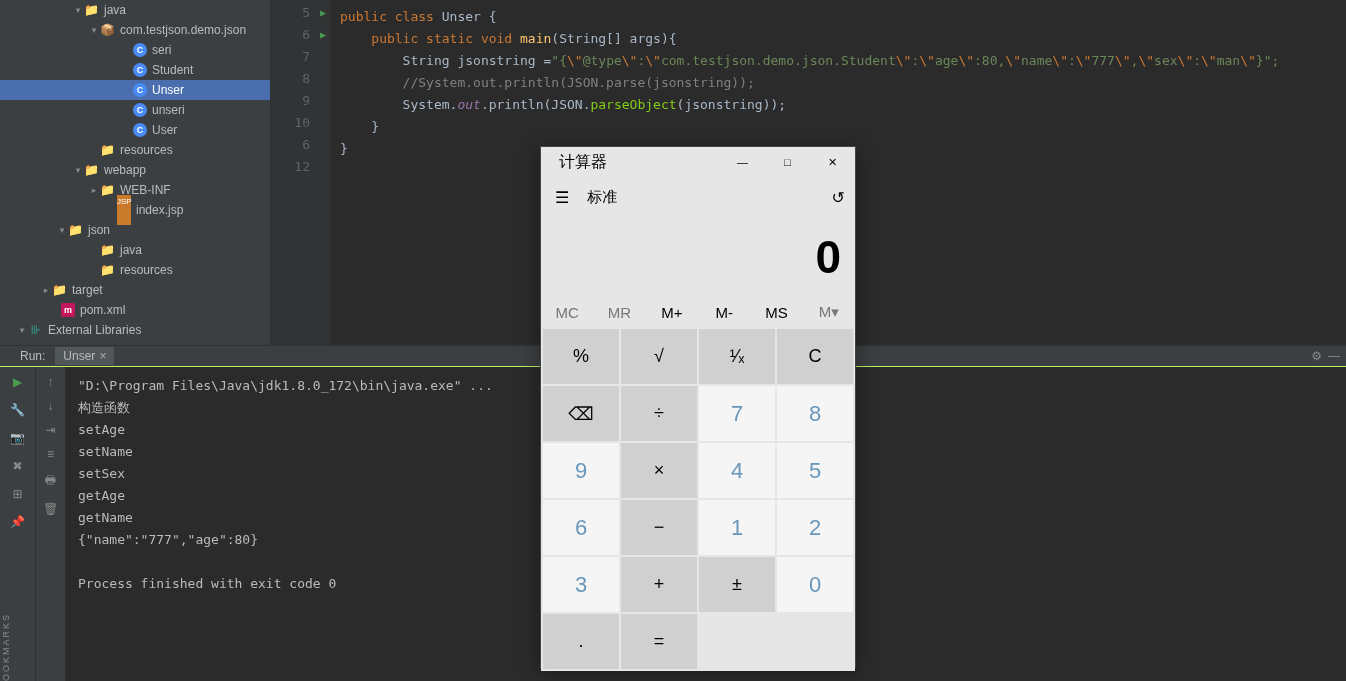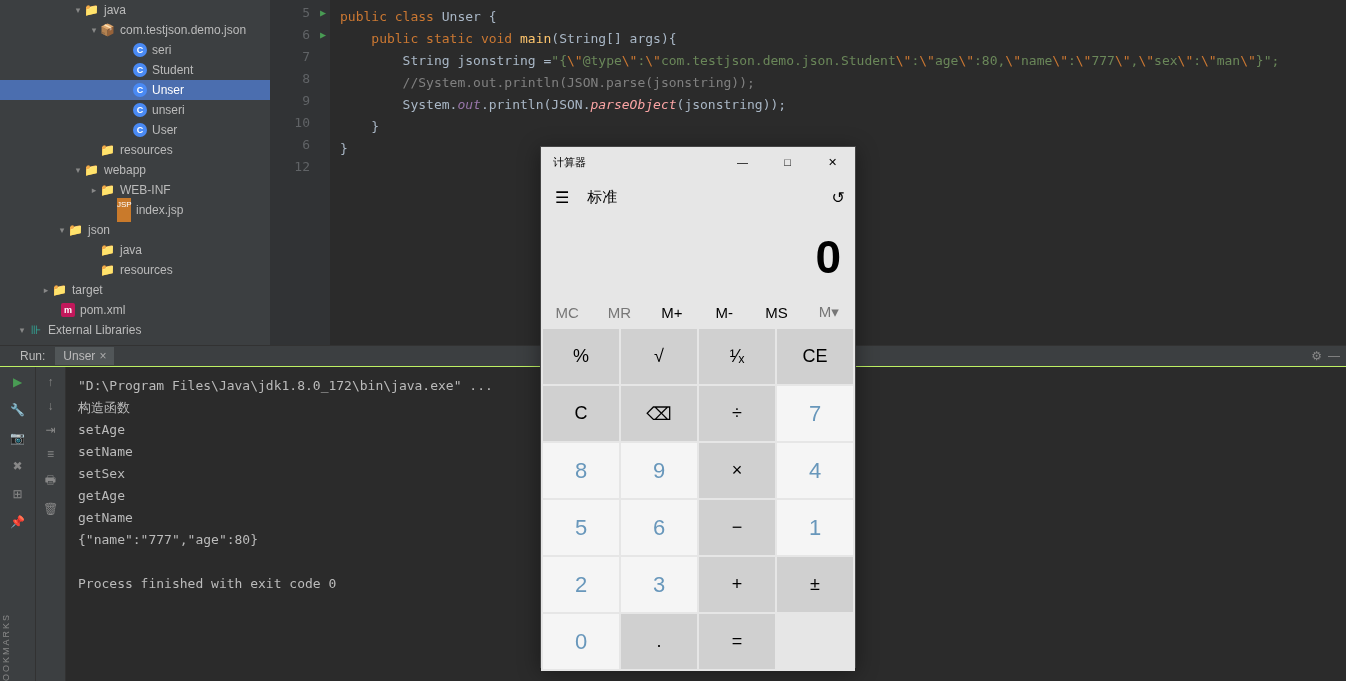--- a/index.html
+++ b/index.html
@@ -35,21 +35,21 @@
   font-size: 9px; color: #888;
 }
 .tree-row .ticon { width: 16px; height: 16px; flex-shrink: 0; display: inline-flex; align-items: center; justify-content: center; margin-right: 4px; }
 .ticon-folder { color: #87939a; }
 .ticon-folder-orange { color: #c97a2b; }
 .ticon-folder-blue { color: #5b8fbb; }
 .ticon-class { background: #4a8af4; color: #fff; border-radius: 8px; font-size: 9px; width:14px; height:14px; line-height:14px; text-align:center; font-weight:bold;}
 .ticon-pkg { color: #87939a; }
 .ticon-lib { color: #3a9; }
 .ticon-m { background:#c2185b; color:#fff; width:14px;height:14px; font-size:9px; line-height:14px; text-align:center; font-weight:bold; border-radius:2px;}
-.ticon-jsp { background:#c97a2b; color:#fff; width:14px;height:24px; font-size:8px; line-height:14px; text-align:center; border-radius:0;}
+.ticon-jsp { background:#c97a2b; color:#fff; width:14px;height:30px; font-size:8px; line-height:14px; text-align:center; border-radius:0;}
 
 
 .editor {
   position: absolute;
   left: 270px; top: 0;
   right: 0; height: 345px;
   background: #2b2b2b;
   display: flex;
   font-family: Consolas, monospace;
   font-size: 13px;
@@ -66,21 +66,21 @@
 .code {
   flex: 1;
   padding-top: 6px;
   overflow: hidden;
 }
 .code-row { height: 22px; line-height: 22px; white-space: pre; padding-left: 10px; }
 .kw { color: #cc7832; }
 .str { color: #6a8759; }
 .cls { color: #a9b7c6; }
 .mth { color: #ffc66d; }
-.mthi { color: #fca5a5; font-style: italic; }
+.mthi { color: #84cc16; }
 .fld { color: #9876aa; font-style: italic; }
 .cmt { color: #808080; }
 .num { color: #6897bb; }
 .escaped { color: #cc7832; }
 
 
 .run-header {
   position: absolute;
   left: 0; top: 345px;
   right: 0; height: 22px;
@@ -131,21 +131,21 @@
   border: 1px solid #444;
   box-shadow: 0 4px 20px rgba(0,0,0,.4);
   font-family: "Segoe UI", sans-serif;
   color: #000;
 }
 .calc-titlebar {
   height: 30px;
   display: flex; align-items: center;
   background: #e6e6e6;
 }
-.calc-title { flex:1; padding-left:12px; font-size:11px; }
+.calc-title { flex:1; padding-left:18px; font-size:16px; }
 .calc-winbtn { width:45px; height:30px; display:flex; align-items:center; justify-content:center; font-size:11px; cursor:pointer; }
 .calc-header { height:40px; display:flex; align-items:center; padding:0 10px; }
 .calc-menu { font-size:16px; padding:4px; }
 .calc-mode { font-size:15px; margin-left:14px; }
 .calc-history { margin-left:auto; font-size:16px; }
 .calc-display {
   height:80px;
   display:flex; align-items:center; justify-content:flex-end;
   padding-right:14px;
   font-size:46px; font-weight:600;
@@ -363,21 +363,20 @@
       <div class="calc-mem-btn">MR</div>
       <div class="calc-mem-btn active">M+</div>
       <div class="calc-mem-btn active">M-</div>
       <div class="calc-mem-btn active">MS</div>
       <div class="calc-mem-btn">M▾</div>
     </div>
   <div class="calc-grid" id="calcgrid">
       <div class="cbtn dark">%</div>
       <div class="cbtn dark">√</div>
       <div class="cbtn dark">¹⁄ₓ</div>
-      <div class="cbtn dark">CE</div>
       <div class="cbtn dark">C</div>
       <div class="cbtn dark">⌫</div>
       <div class="cbtn dark">÷</div>
       <div class="cbtn num">7</div>
       <div class="cbtn num">8</div>
       <div class="cbtn num">9</div>
       <div class="cbtn dark">×</div>
       <div class="cbtn num">4</div>
       <div class="cbtn num">5</div>
       <div class="cbtn num">6</div>

